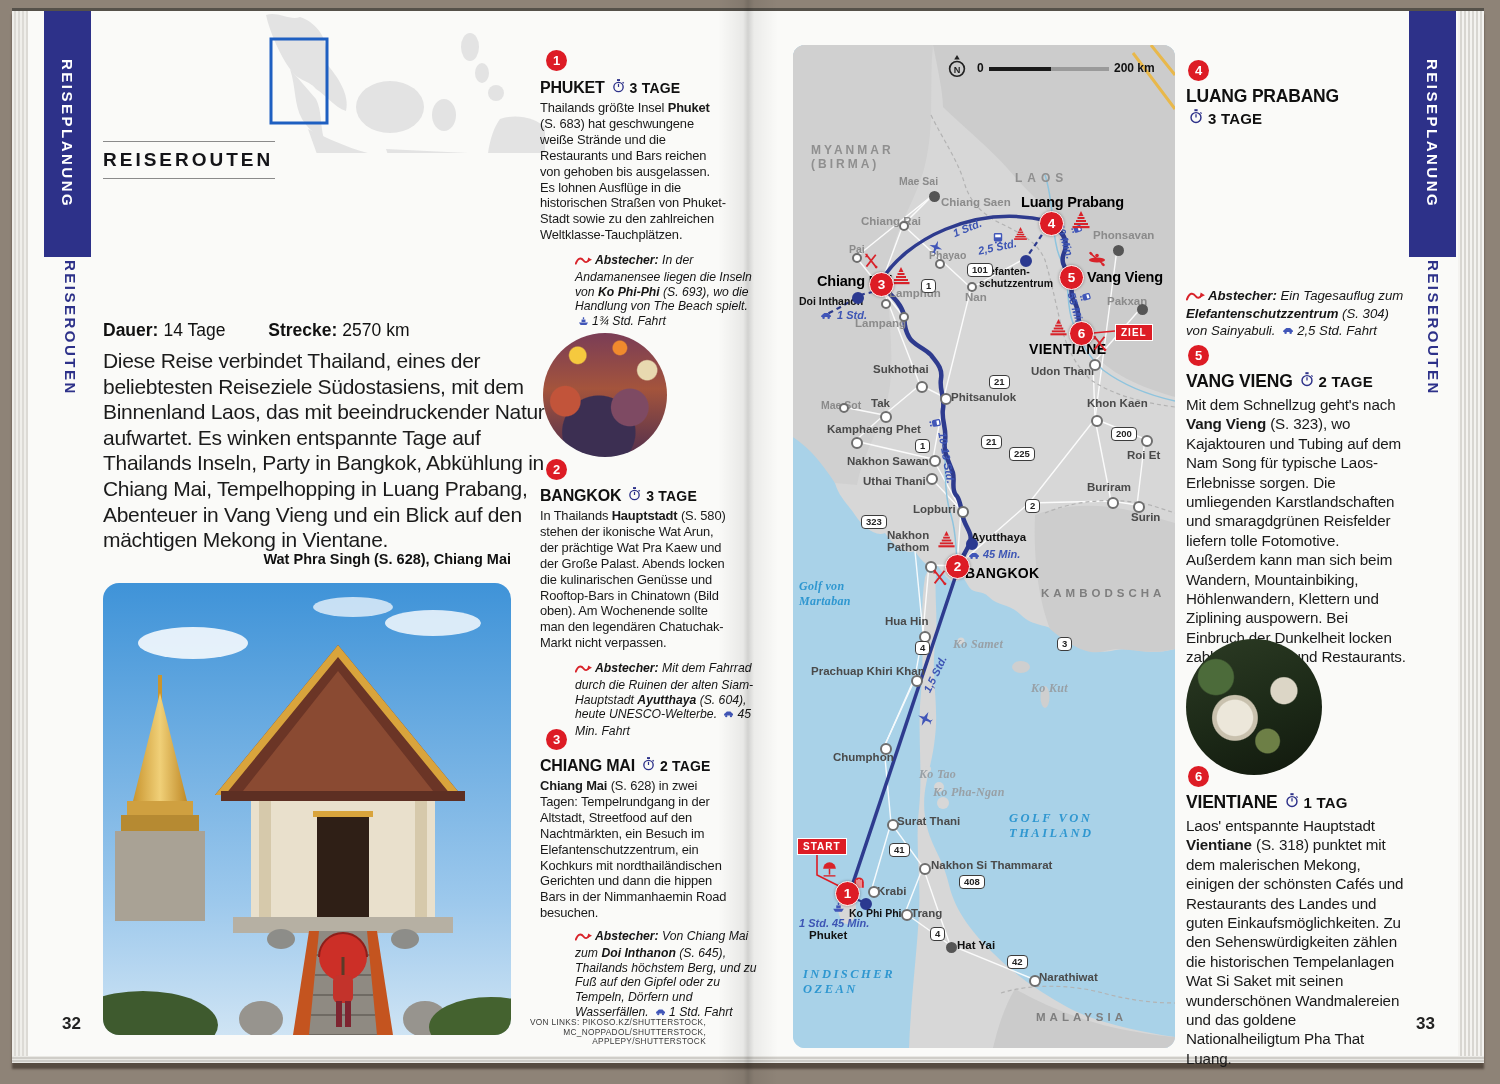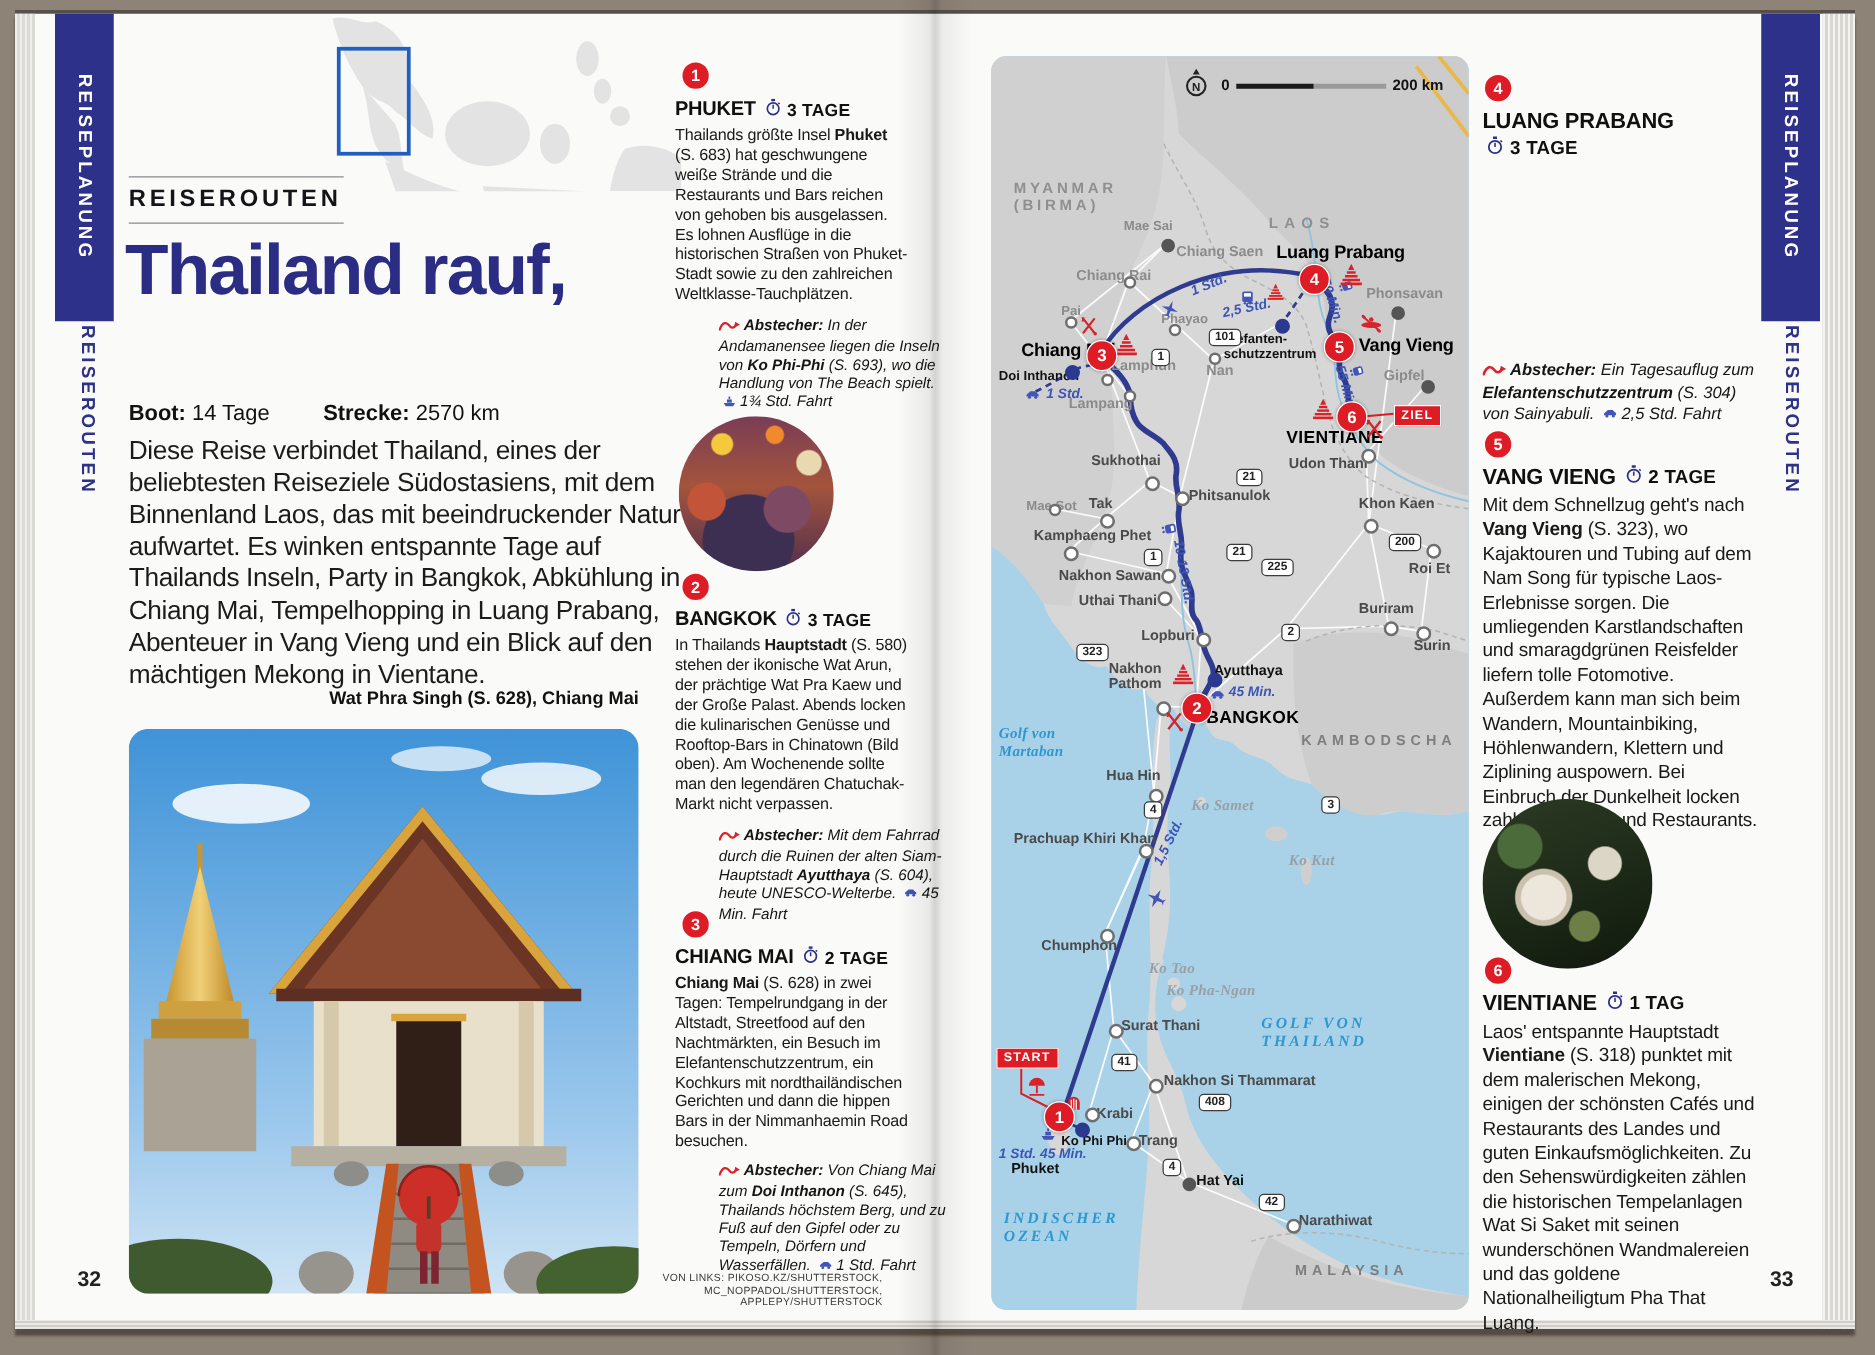--- a/index.html
+++ b/index.html
@@ -148,24 +148,23 @@
       <ellipse cx="232" cy="36" rx="9" ry="14" fill="#e3e3e3"></ellipse>
       <ellipse cx="244" cy="62" rx="7" ry="10" fill="#e3e3e3"></ellipse>
       <ellipse cx="258" cy="82" rx="8" ry="8" fill="#e3e3e3"></ellipse>
       <path d="M262,108 C280,102 298,108 307,116 L307,142 L250,142 C252,128 256,116 262,108 Z" fill="#e3e3e3"></path>
       <rect x="33" y="28" width="56" height="84" fill="none" stroke="#1e5fc1" stroke-width="3"></rect>
     </svg>
   </div>
 
   <div class="kicker">REISEROUTEN</div>
   <div class="big-title">
-    <div>Thailand rauf,</div>
   </div>
   <div class="meta">
-    <b>Boot:</b><span>14 Tage</span><span class="gap"></span>
+    <b>Dauer:</b><span>14 Tage</span><span class="gap"></span>
     <b>Strecke:</b><span>2570 km</span>
   </div>
   <div class="intro">Diese Reise verbindet Thailand, eines der beliebtesten Reiseziele Südostasiens, mit dem Binnenland Laos, das mit beeindruckender Natur aufwartet. Es winken entspannte Tage auf Thailands Inseln, Party in Bangkok, Abkühlung in Chiang Mai, Tempelhopping in Luang Prabang, Abenteuer in Vang Vieng und ein Blick auf den mächtigen Mekong in Vientane.</div>
   <div class="photo-caption">Wat Phra Singh (S. 628), Chiang Mai</div>
 
   <div class="main-photo">
     <svg width="408" height="452" viewBox="0 0 408 452">
       <defs>
         <linearGradient id="sky" x1="0" y1="0" x2="0" y2="1">
           <stop offset="0" stop-color="#3f93d8"></stop>
@@ -425,21 +424,21 @@
         <div class="map-item m-label muted sm" style="left: 136px; top: 204px;">Phayao</div>
         <div class="map-item m-dot sm" style="left: 146px; top: 218px;"></div>
         <div class="map-item m-label muted" style="left: 172px; top: 246px;">Nan</div>
         <div class="map-item m-dot sm" style="left: 178px; top: 241px;"></div>
         <div class="map-item m-label muted" style="left: 96px; top: 242px;">Lamphun</div>
         <div class="map-item m-dot sm" style="left: 92px; top: 258px;"></div>
         <div class="map-item m-label muted" style="left: 62px; top: 272px;">Lampang</div>
         <div class="map-item m-dot sm" style="left: 110px; top: 271px;"></div>
         <div class="map-item m-label muted" style="left: 300px; top: 184px;">Phonsavan</div>
         <div class="map-item m-dot dark" style="left: 324px; top: 204px;"></div>
-        <div class="map-item m-label muted" style="left: 314px; top: 250px;">Gipfel</div>
+        <div class="map-item m-label muted" style="left: 314px; top: 250px;">Pakxan</div>
         <div class="map-item m-dot dark" style="left: 348px; top: 263px;"></div>
         <div class="map-item m-label bold sm" style="left: 6px; top: 250px;">Doi Inthanon</div>
         <div class="map-item m-dot blue" style="left: 63px; top: 251px;"></div>
         <div class="map-item m-label stop" style="left: 24px; top: 228px;">Chiang Mai</div>
         <div class="map-item m-label stop" style="left: 228px; top: 149px;">Luang Prabang</div>
         <div class="map-item m-label stop" style="left: 294px; top: 224px;">Vang Vieng</div>
         <div class="map-item m-label capital" style="left: 236px; top: 296px;">VIENTIANE</div>
         <div class="map-item m-label bold sm" style="left: 186px; top: 220px;">Elefanten-
 schutzzentrum</div>
         <div class="map-item m-dot blue" style="left: 231px; top: 214px;"></div>

